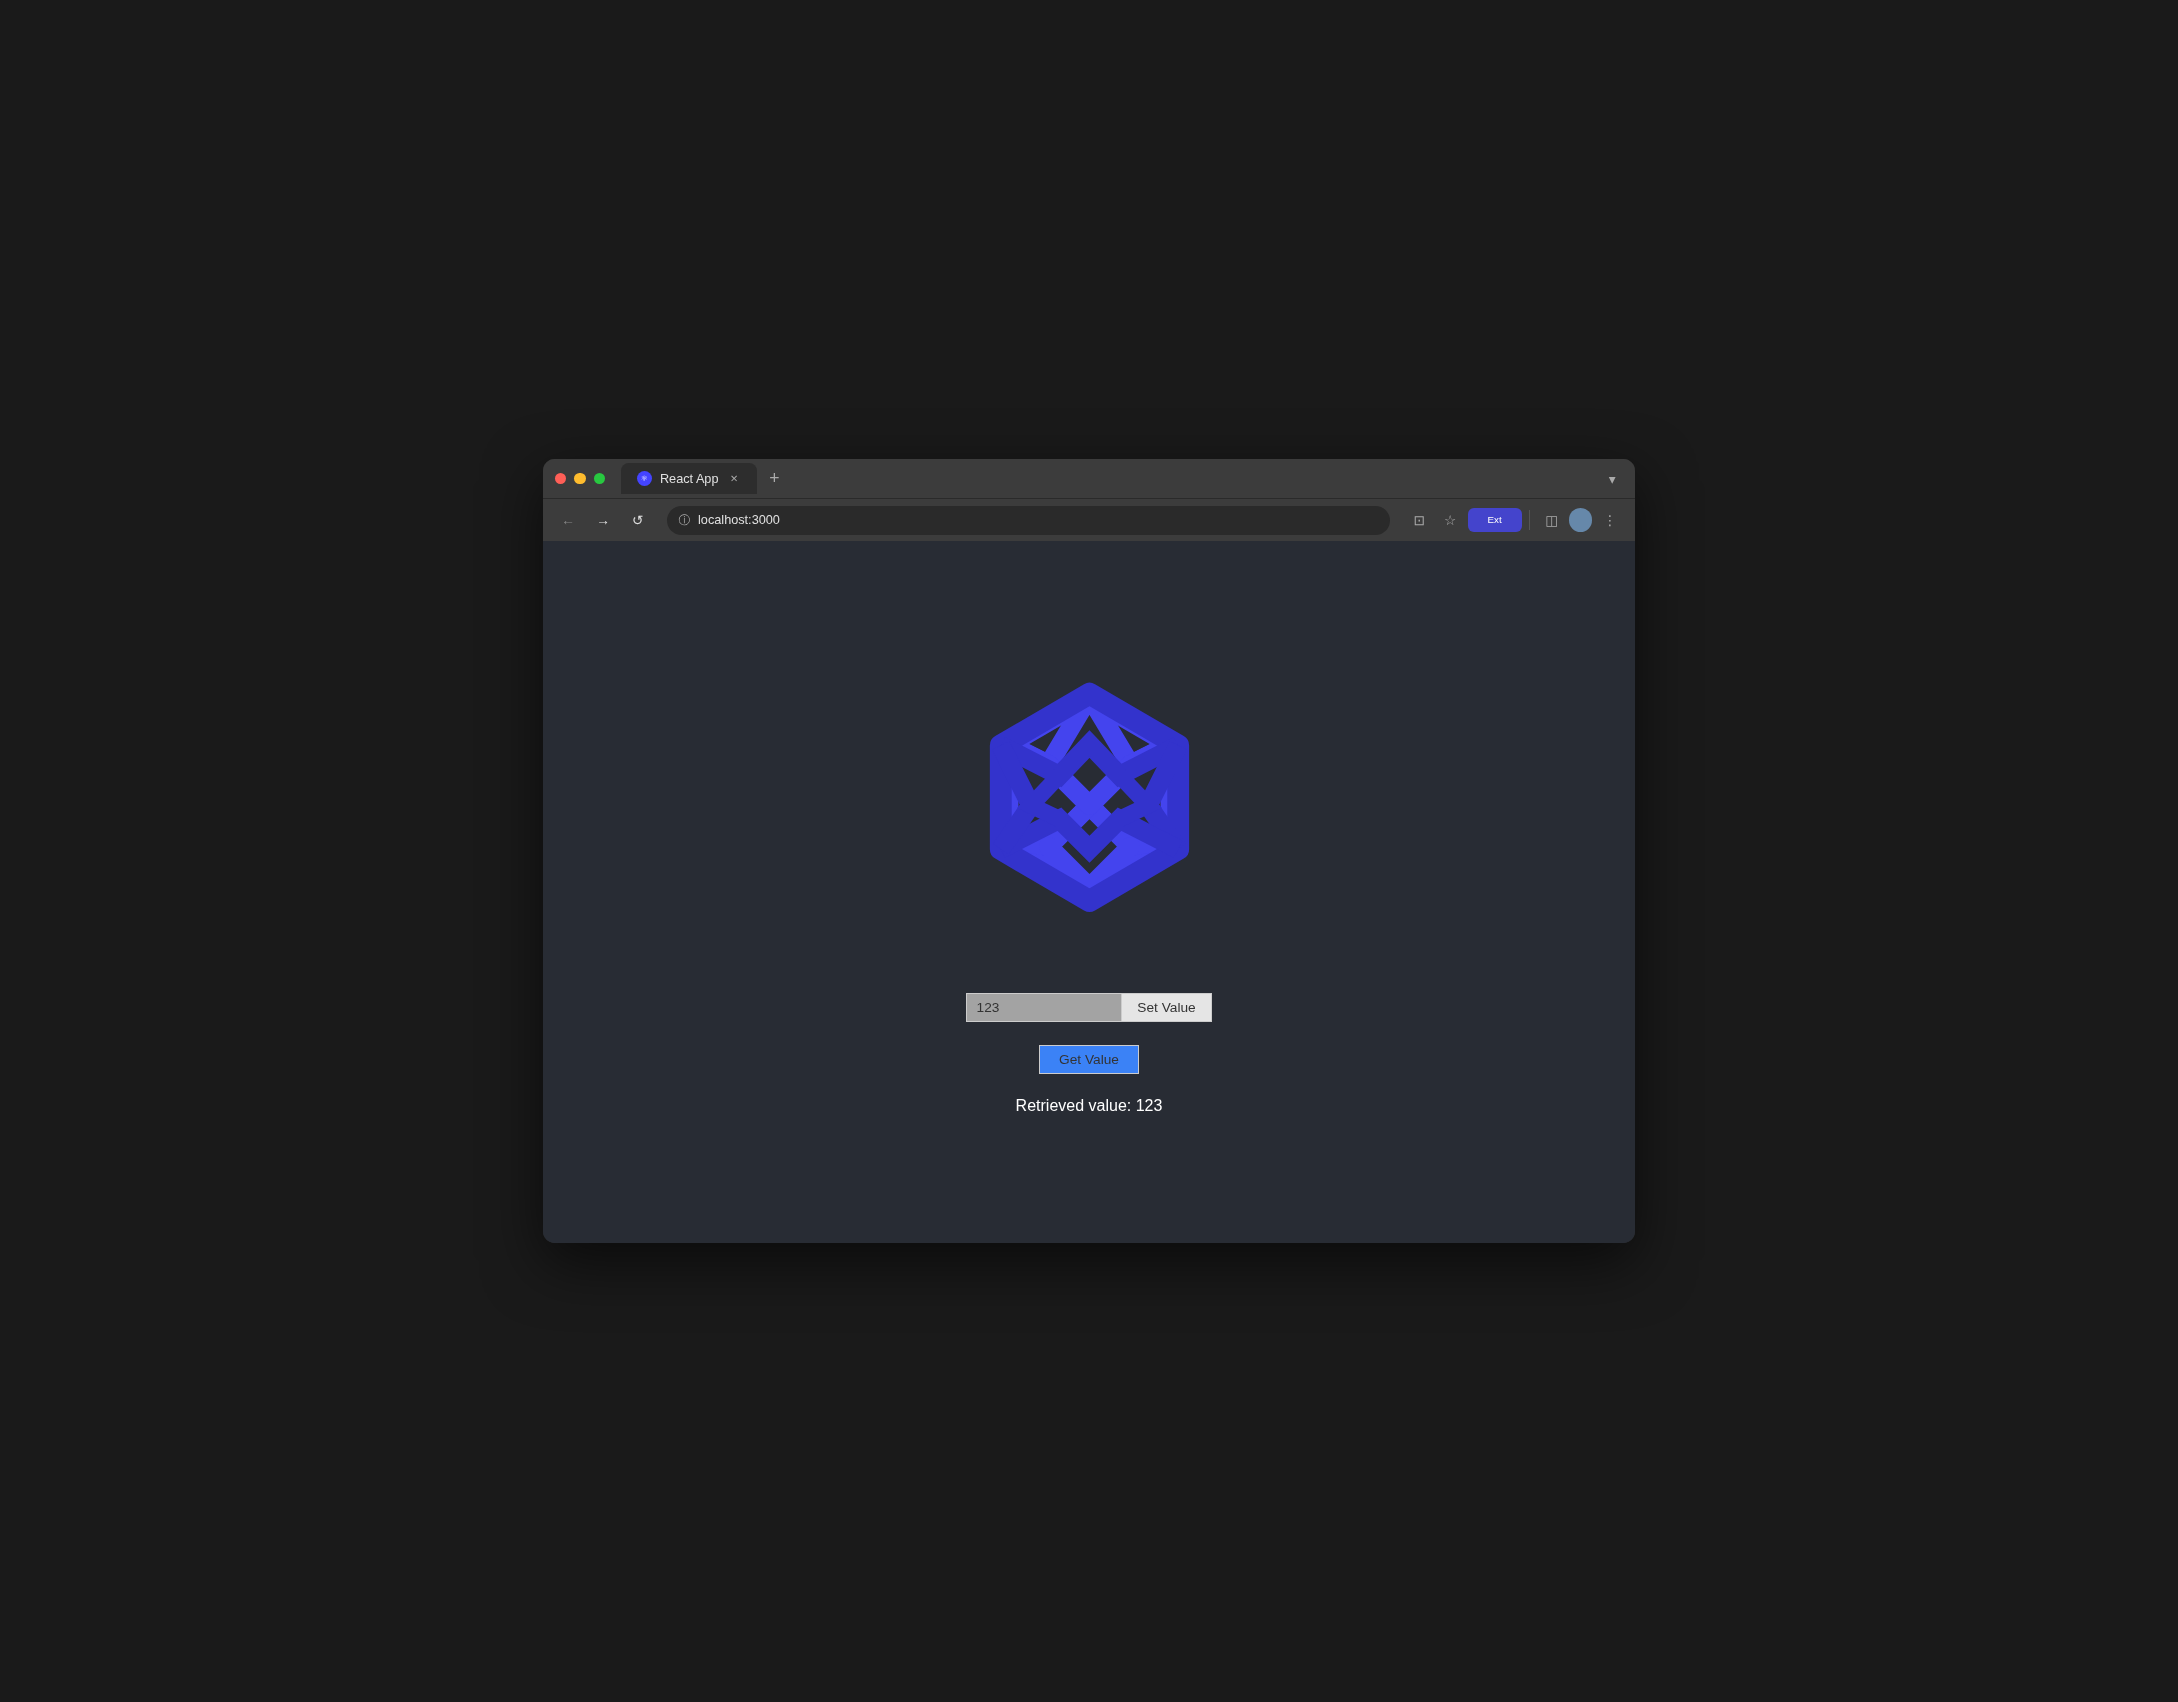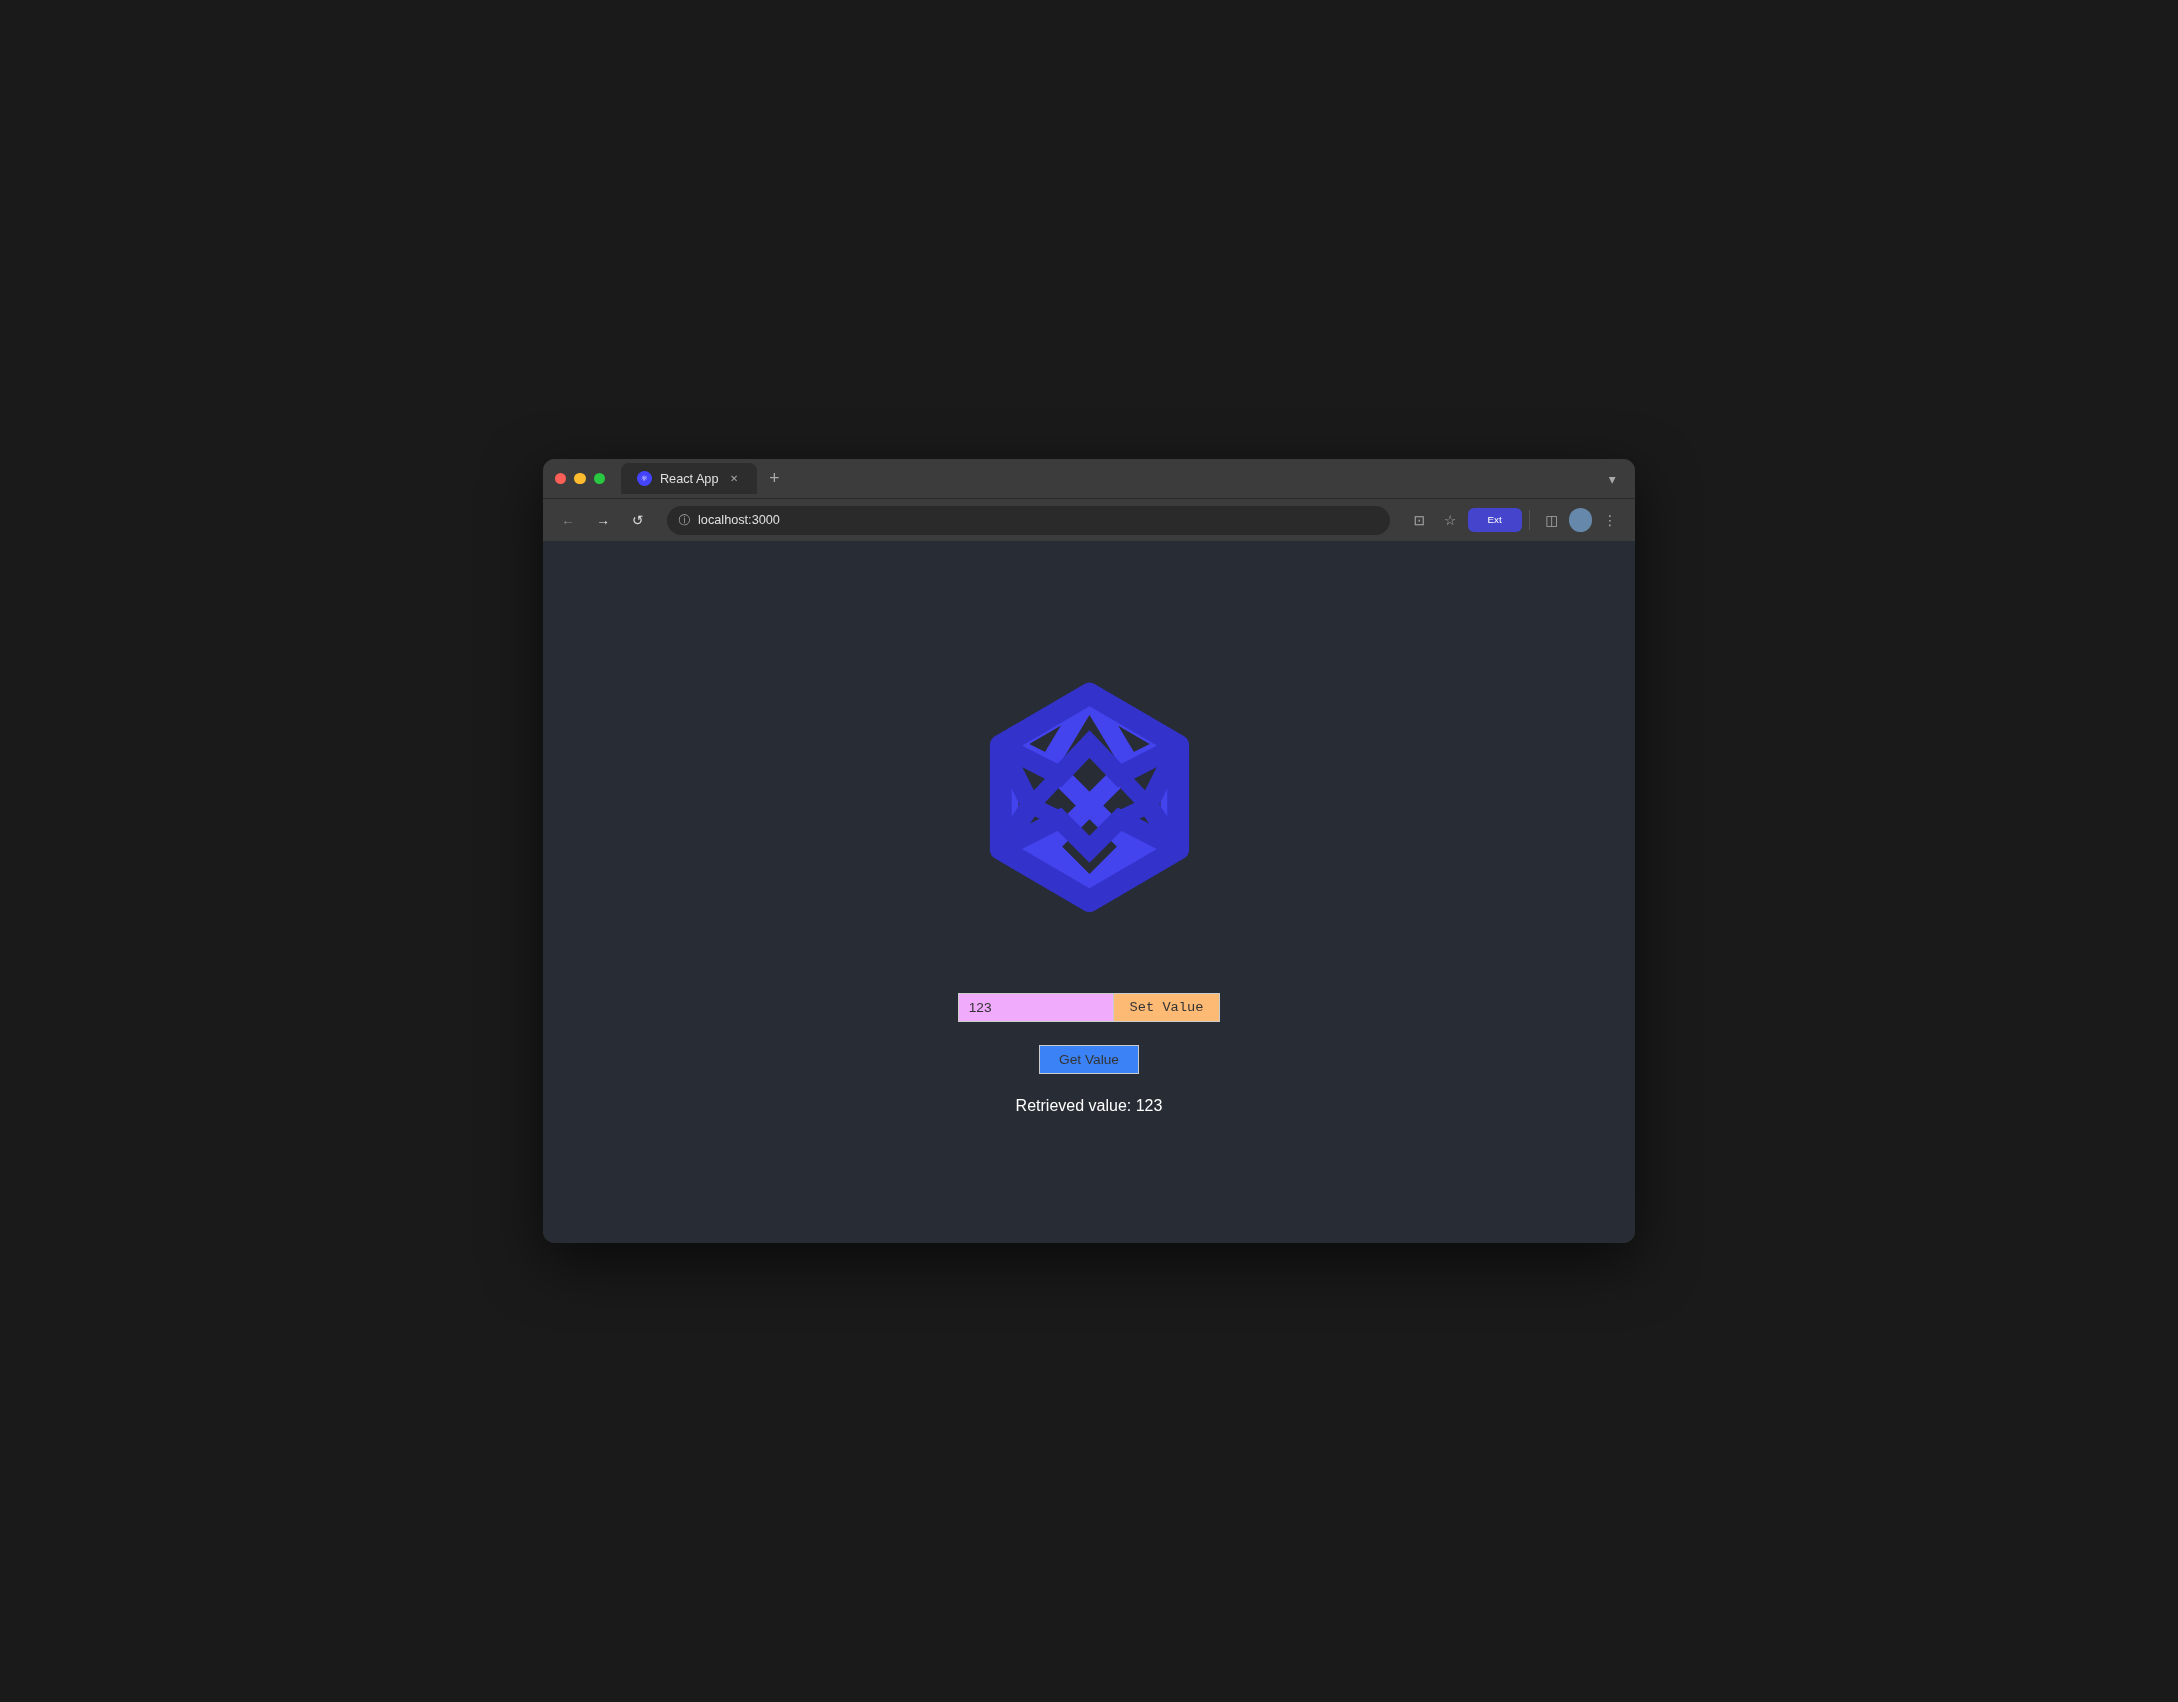--- a/index.html
+++ b/index.html
@@ -178,34 +178,33 @@
       gap: 23.4px;
     }
     .input-row {
       display: flex;
       gap: 0;
     }
     .value-input {
       padding: 5.9px 9.8px;
       font-size: 13.7px;
       border: 1px solid #ccc;
-      background: #f0abfc;
+      background: #a3a3a3;
       color: #333;
       width: 156px;
       outline: none;
     }
     .set-value-btn {
       padding: 5.9px 15.6px;
       font-size: 13.7px;
-      background: #fdba74;
+      background: #e5e5e5;
       border: 1px solid #ccc;
       border-left: none;
       cursor: pointer;
       color: #333;
-      font-family: Liberation Mono, monospace;
     }
     .get-value-btn {
       padding: 5.9px 19.5px;
       font-size: 13.7px;
       background: #3b82f6;
       border: 1px solid #ccc;
       cursor: pointer;
       color: #333;
     }
     .retrieved-value {

